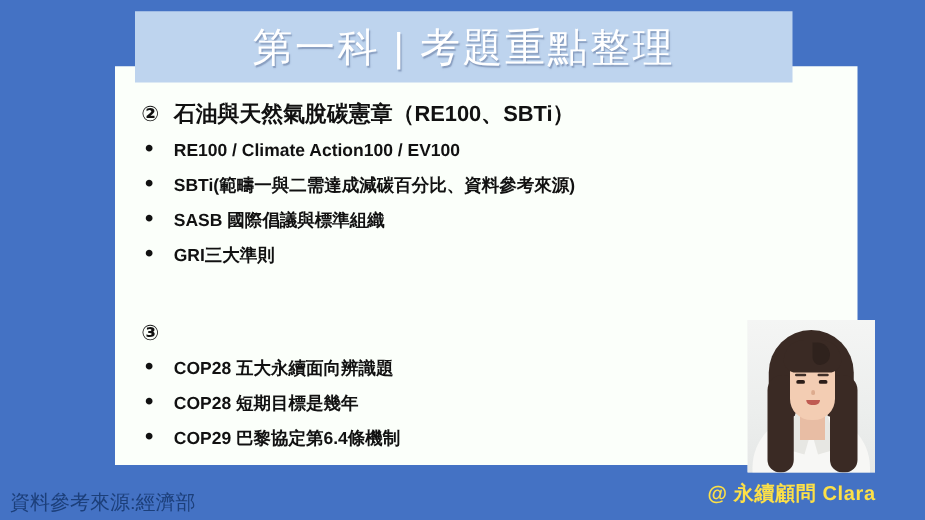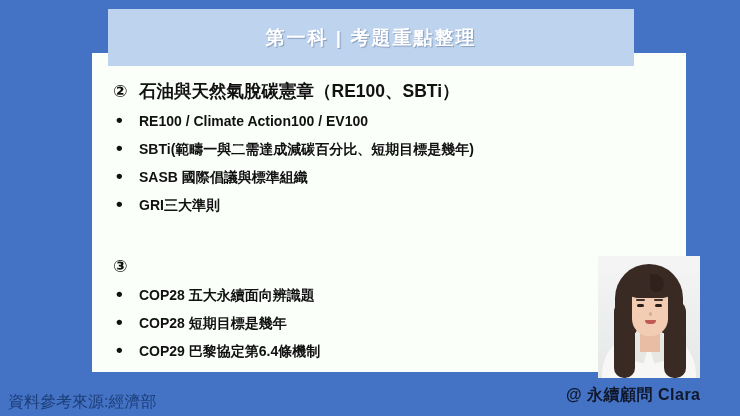--- a/index.html
+++ b/index.html
@@ -28,22 +28,22 @@
     top: 9px;
     width: 526px;
     height: 57px;
     background: #bed4ee;
     display: flex;
     align-items: center;
     justify-content: center;
     z-index: 3;
   }
   #title-text {
-    font-size: 19px;
-    font-weight: 700;
+    font-size: 32px;
+    font-weight: 400;
     color: #ffffff;
     letter-spacing: 2px;
     text-shadow: 1px 1px 1px rgba(90,110,150,0.55);
     white-space: nowrap;
     line-height: 1;
   }
 
   
   #content-card {
     position: absolute;
@@ -259,21 +259,21 @@
     color: #1c3f7a;
     z-index: 6;
     white-space: nowrap;
   }
   #watermark {
     position: absolute;
     left: 566px;
     top: 385px;
     font-size: 16px;
     font-weight: 700;
-    color: #0f172a;
+    color: #fde047;
     z-index: 7;
     white-space: nowrap;
     letter-spacing: 0.5px;
   }
 </style>
 </head>
 <body>
 
 <div id="slide">
 
@@ -291,21 +291,21 @@
         </div>
 
         <div class="line">
           <span class="marker dot">•</span>
           <span class="line-text">RE100 / Climate Action100 / EV100</span>
         </div>
 
         <div class="line">
           <span class="marker dot">•</span>
           <span class="line-text">SBTi </span>
-            <span class="line-text soft">(範疇一與二需達成減碳百分比、短期目標是幾年)</span>
+            <span class="line-text soft">(範疇一與二需達成減碳百分比、資料參考來源)</span>
         </div>
 
         <div class="line">
           <span class="marker dot">•</span>
           <span class="line-text">SASB 國際倡議與標準組織</span>
         </div>
 
         <div class="line">
           <span class="marker dot">•</span>
           <span class="line-text">GRI三大準則</span>

